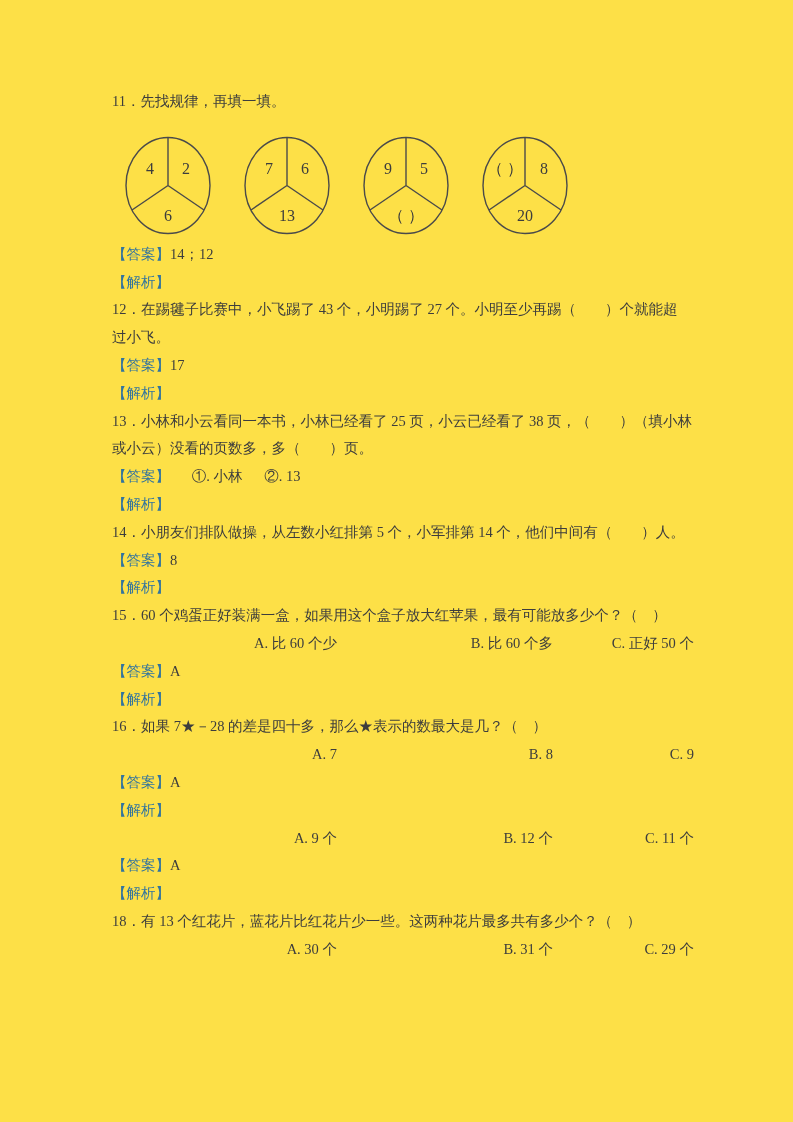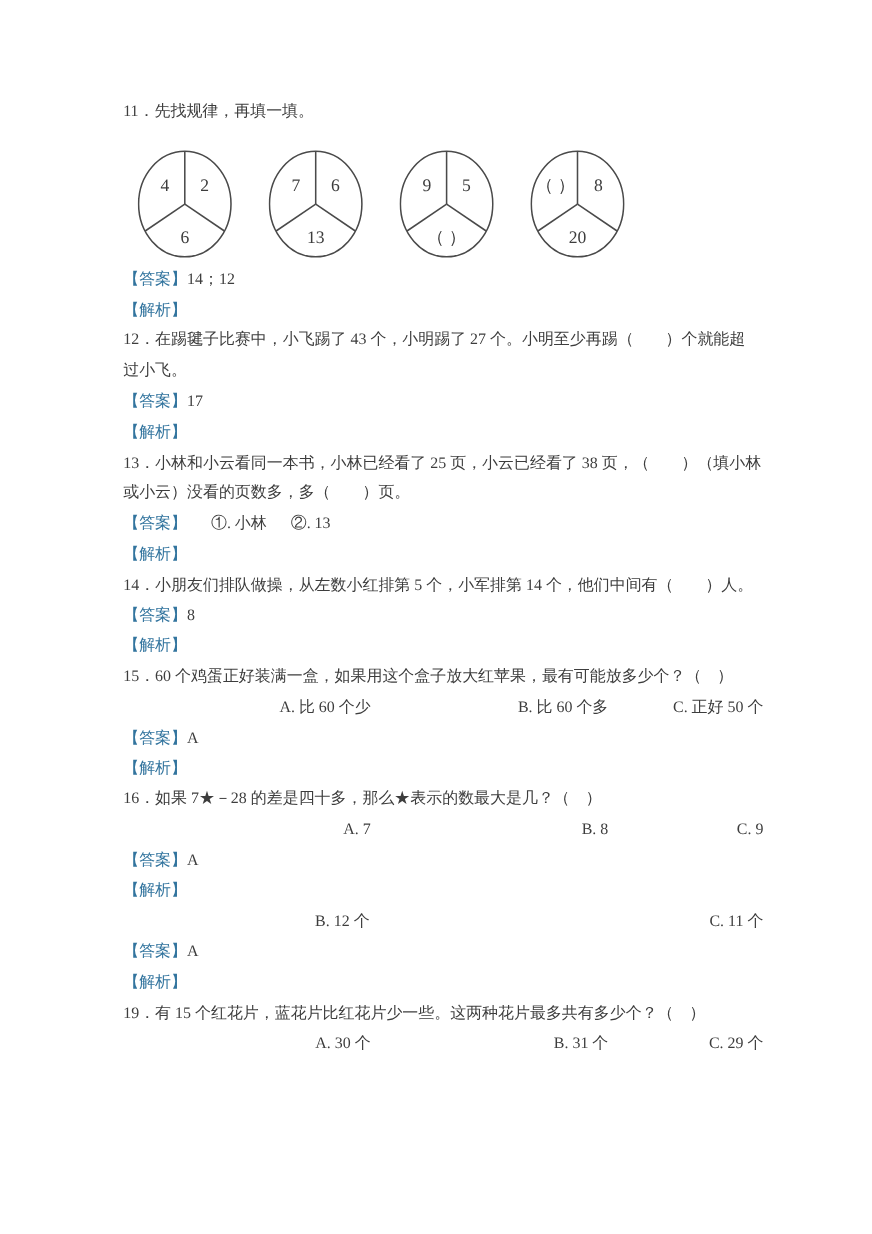--- a/index.html
+++ b/index.html
@@ -1,17 +1,17 @@
 <!DOCTYPE html>
 <html style="--accent: #32749e; --text: #3d3d3d;"><head>
 <meta charset="utf-8">
 <style>
   html,body { margin:0; padding:0; background:#e8e8e8; }
   .page {
-    width:793px; height:1122px; margin:0 auto; background:#ffffff;
+    width:793px; height:1122px; margin:0 auto; background:#fde047;
     position:relative; overflow:hidden;
     font-family:"Liberation Serif","DejaVu Serif",serif;
     font-size:14.5px; color:var(--text,#3d3d3d);
   }
   .content { position:absolute; left:112px; top:88px; width:582px; }
   .line { margin:0; line-height:27.8px; white-space:pre-wrap; }
   .tag { color:var(--accent,#32749e); }
   .circles-row { display:flex; gap:33px; margin:20px 0 6px 13px; }
   .circle-diagram { display:block; }
   .circle-diagram ellipse, .circle-diagram line {
@@ -103,27 +103,28 @@
     <p class="line">16．如果 7★－28 的差是四十多，那么★表示的数最大是几？（    ）</p>
     <div class="line opts">
       <span class="opt-a">A. 7</span>
       <span class="opt-b">B. 8</span>
       <span class="opt-c">C. 9</span>
     </div>
     <p class="line"><span class="tag">【答案】</span><span>A</span></p>
     <p class="line"><span class="tag">【解析】</span></p>
 
     <div class="line opts">
+      <span class="opt-a">A. 9 个</span>
       <span class="opt-b">B. 12 个</span>
       <span class="opt-c">C. 11 个</span>
     </div>
     <p class="line"><span class="tag">【答案】</span><span>A</span></p>
     <p class="line"><span class="tag">【解析】</span></p>
 
-    <p class="line">19．有 15 个红花片，蓝花片比红花片少一些。这两种花片最多共有多少个？（    ）</p>
+    <p class="line">18．有 13 个红花片，蓝花片比红花片少一些。这两种花片最多共有多少个？（    ）</p>
     <div class="line opts">
       <span class="opt-a">A. 30 个</span>
       <span class="opt-b">B. 31 个</span>
       <span class="opt-c">C. 29 个</span>
     </div>
 
   </div>
 </div>
 
 </body></html>

